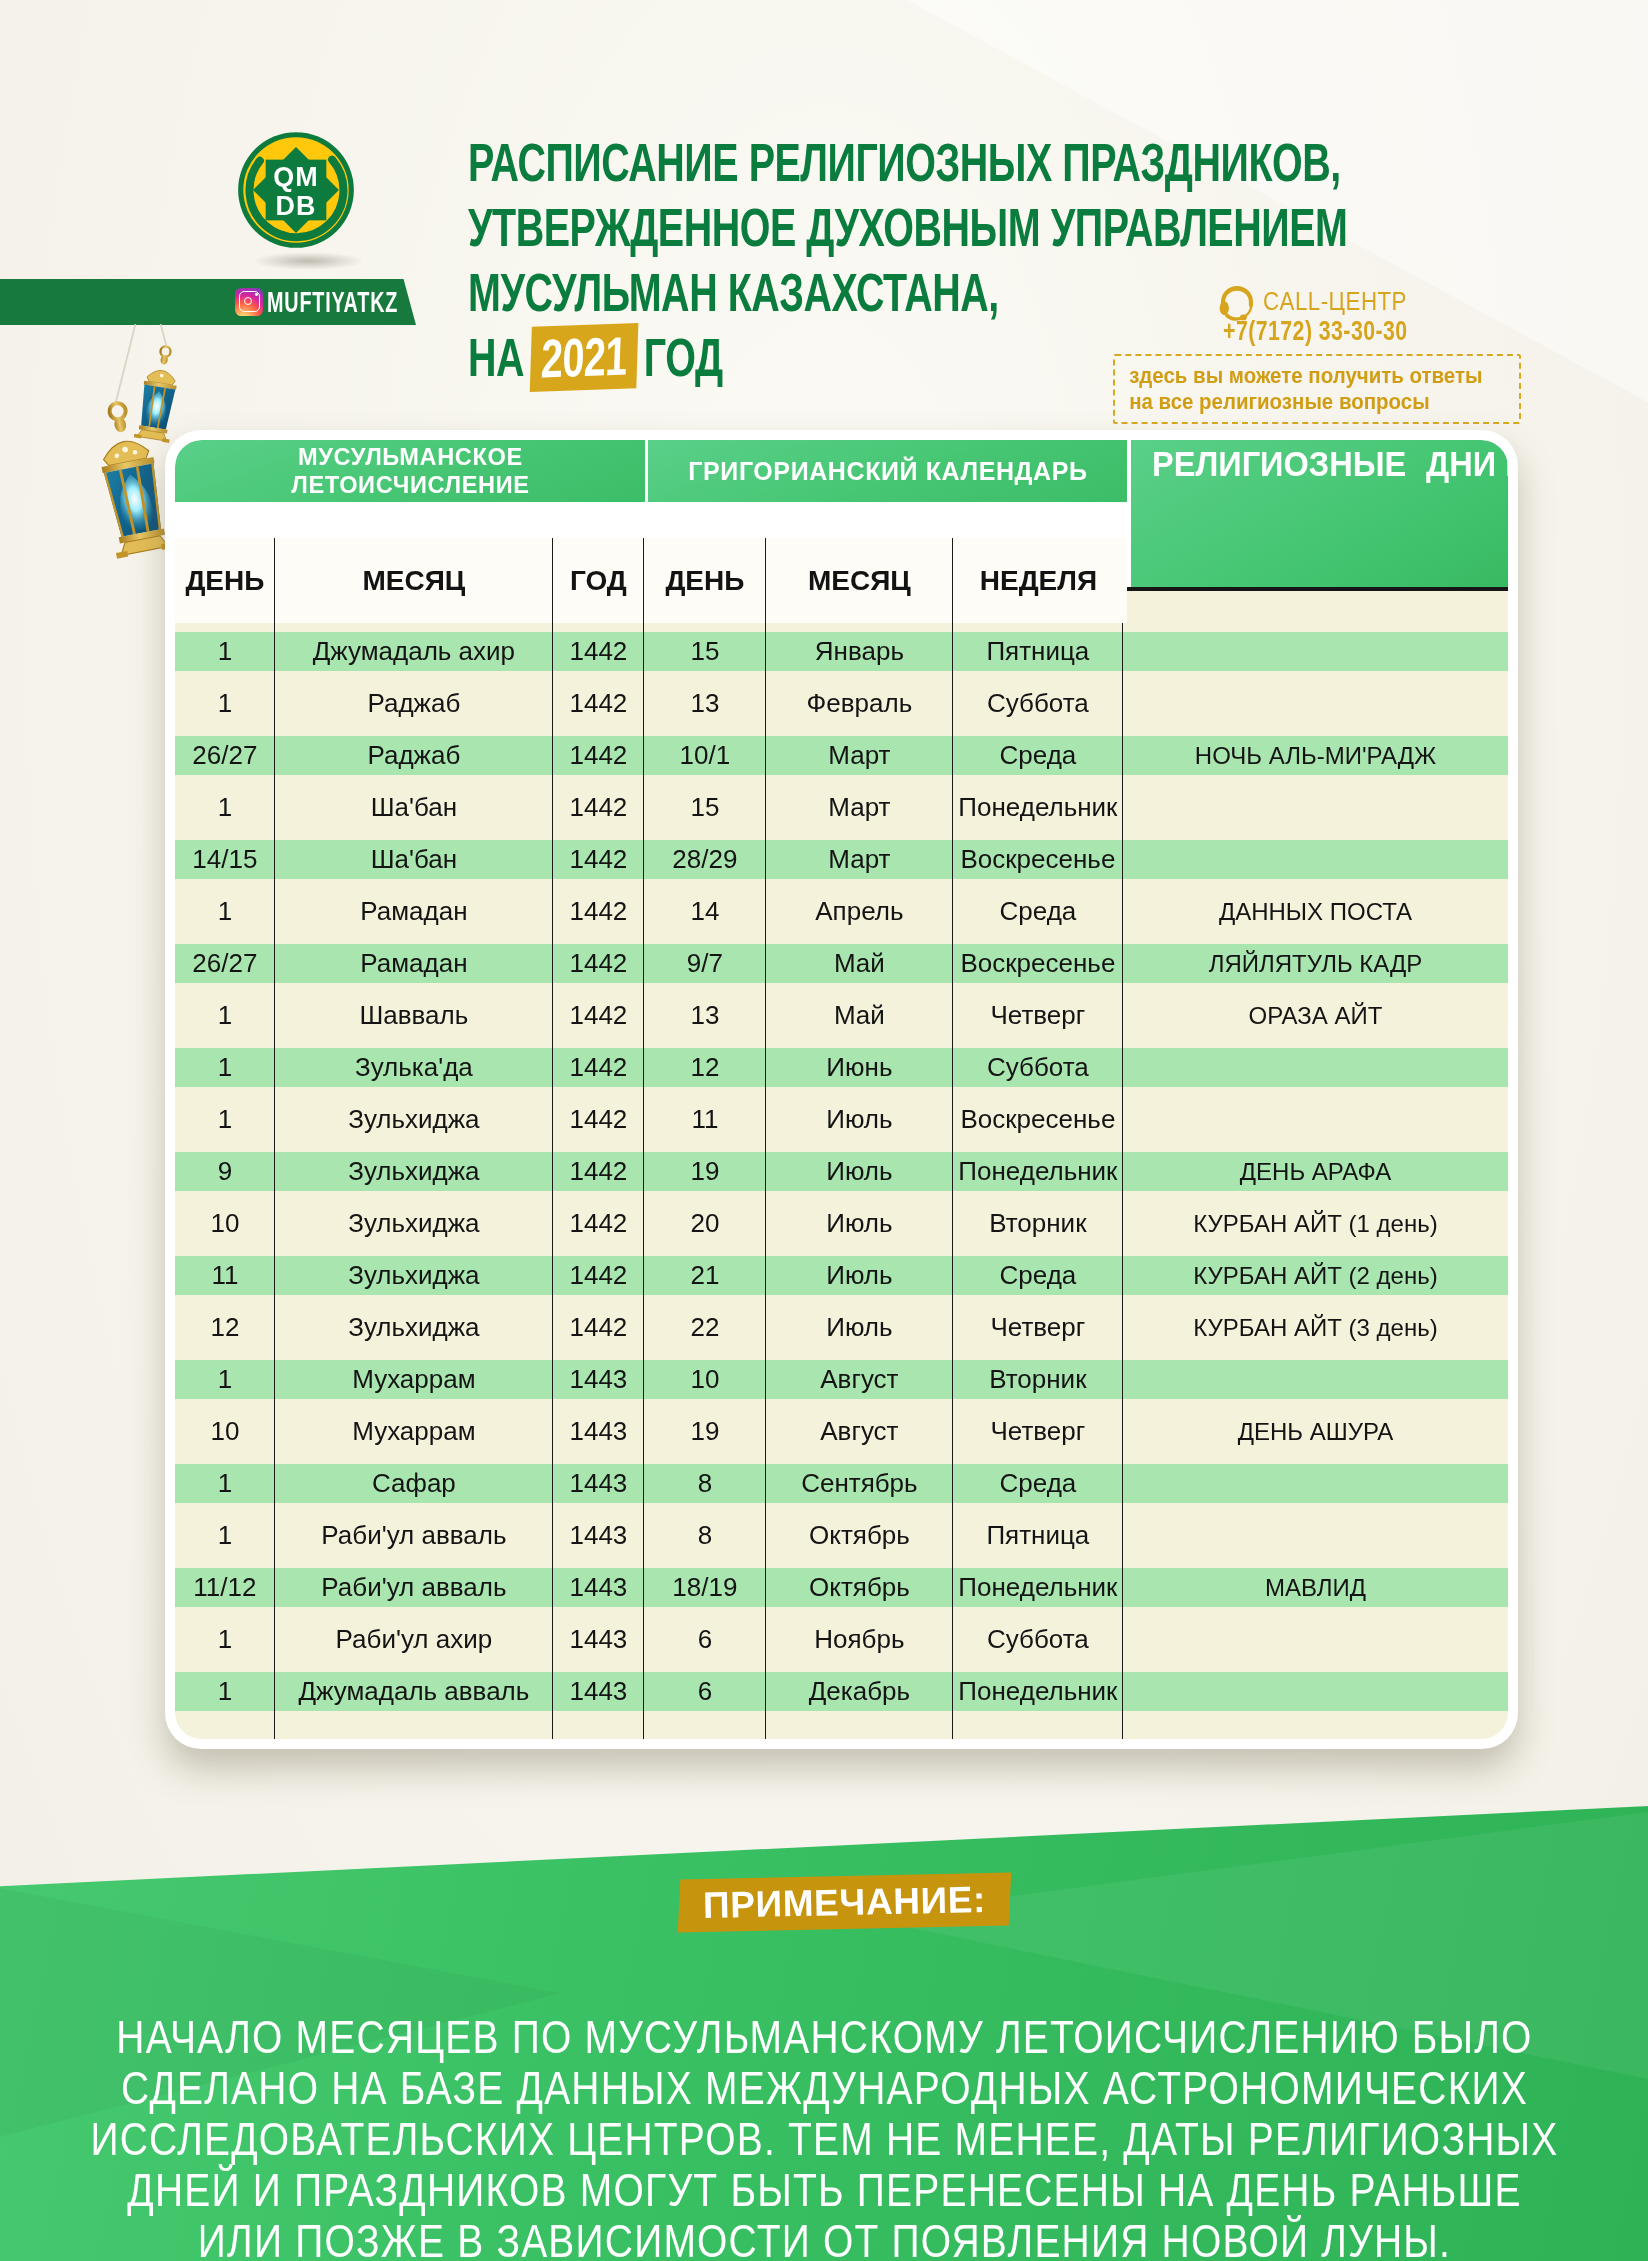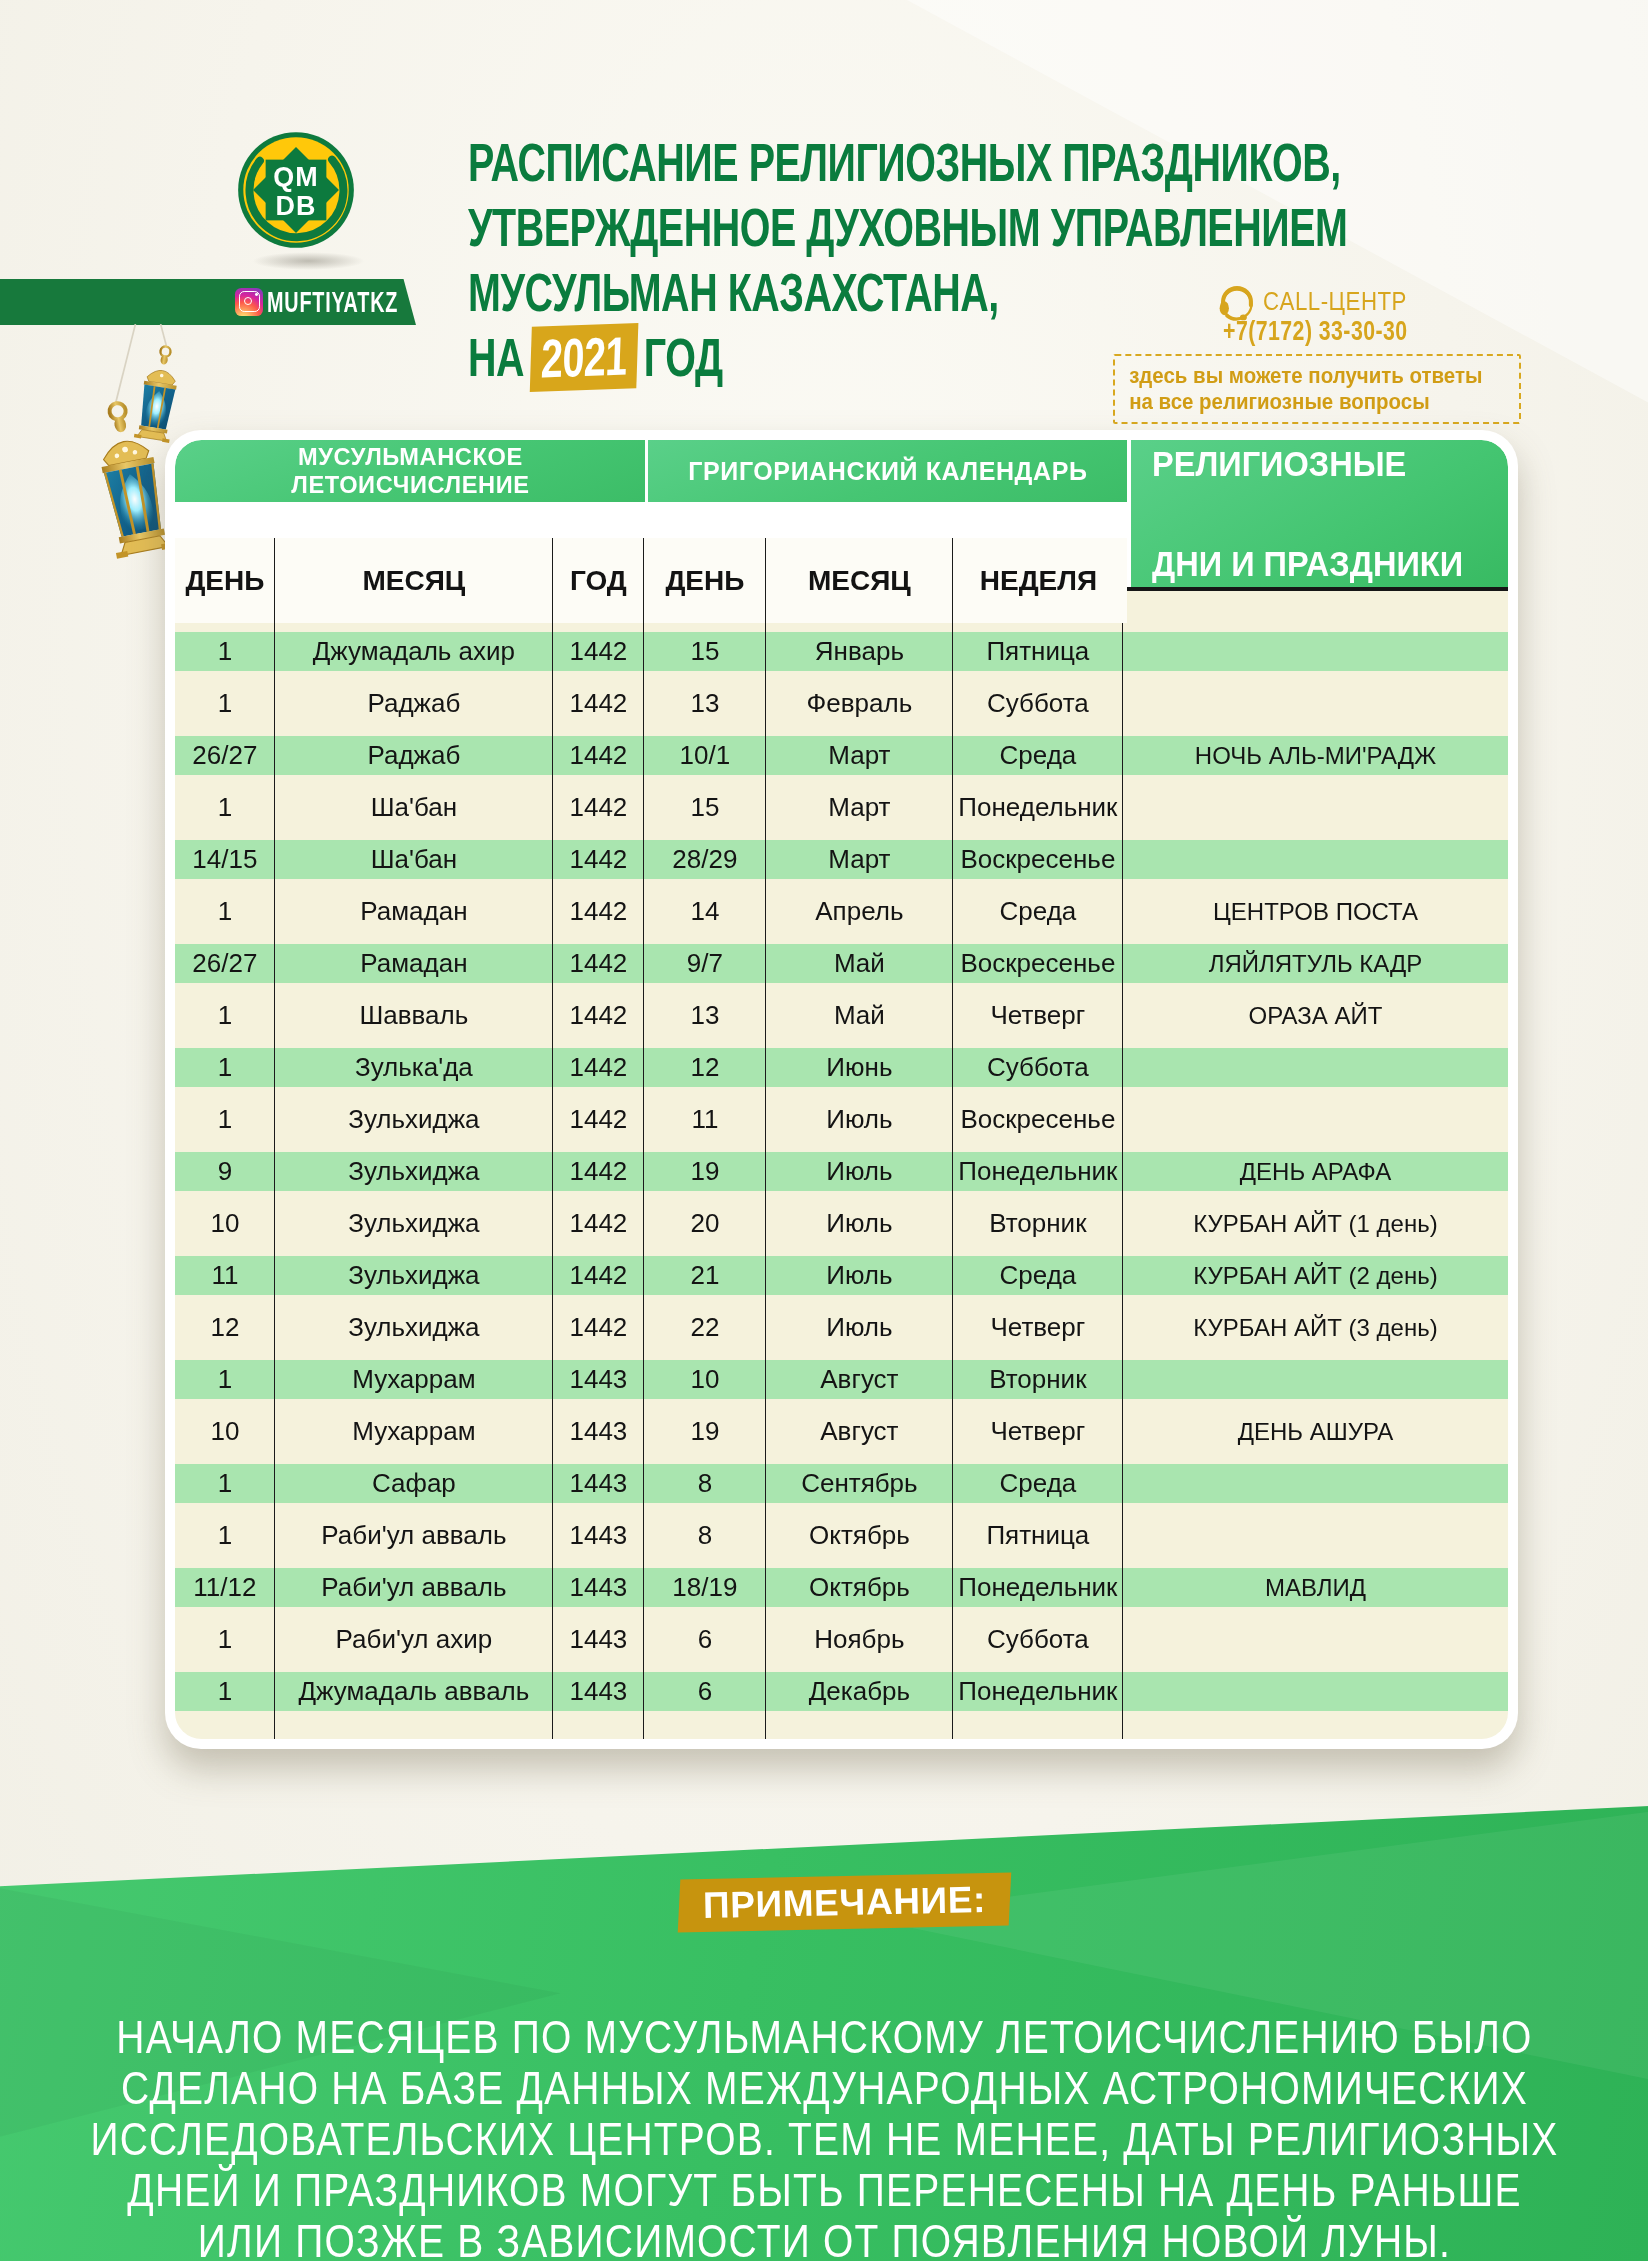--- a/index.html
+++ b/index.html
@@ -44,21 +44,21 @@
     border-radius:36px;box-shadow:0 19.6px 35px rgba(110,100,75,.35);}
   .tbl-inner{position:absolute;inset:10.4px;border-radius:26.5px;overflow:hidden;}
   .thead{position:relative;height:147px;border-bottom:4.6px solid #161616;box-sizing:content-box;text-decoration:underline;}
   .grp{position:absolute;top:0;height:62px;background:linear-gradient(160deg,#5ad089 0%,#46c673 55%,#3cbd67 100%);
     color:#fff;display:flex;flex-direction:column;align-items:center;justify-content:center;text-align:center;}
   .grp-muslim{left:0;width:470px;border-top-left-radius:26.5px;}
   .grp-muslim .gl{font-size:23.6px;font-weight:700;line-height:28px;letter-spacing:0.6px;}
   .grp-greg{left:473px;width:479px;font-size:25px;font-weight:700;letter-spacing:0.6px;}
   .grp-rel{position:absolute;right:0;top:0;left:956px;height:147px;
     background:linear-gradient(150deg,#5ad089 0%,#44c571 60%,#38ba62 100%);
-    border-top-right-radius:26.5px;color:#fff;display:flex;flex-direction:column;justify-content:space-between;padding-left:21px;box-sizing:border-box;}
+    border-top-right-radius:26.5px;color:#fff;display:flex;flex-direction:row;justify-content:space-between;padding-left:21px;box-sizing:border-box;}
   .grp-rel .rl{font-size:35px;font-weight:700;line-height:47px;transform:scaleX(.93);transform-origin:0 50%;white-space:nowrap;}
   .subhead{position:absolute;left:0;top:62px;width:952px;height:85px;background:#fdfcf6;display:flex;margin-top:36px;}
   .sh-cell{display:flex;align-items:center;justify-content:center;font-size:28px;font-weight:700;color:#131313;box-sizing:border-box;}
   .row{display:flex;}
   .row.green{height:39px;background:#a9e5af;}
   .row.cream{height:65px;background:#f5f2dc;}
   .row.spacer-top{height:41px;background:#f5f2dc;}
   .row.spacer-bottom{height:30.5px;background:#f5f2dc;}
   .cell{display:flex;align-items:center;justify-content:center;box-sizing:border-box;
     font-size:26px;color:#141414;white-space:nowrap;}
@@ -267,21 +267,21 @@
     <div class="cell c4 cb">Март</div>
     <div class="cell c5 cb">Воскресенье</div>
   </div>
         <div class="row cream">
     <div class="cell c0 cb">1</div>
     <div class="cell c1 cb">Рамадан</div>
     <div class="cell c2 cb">1442</div>
     <div class="cell c3 cb">14</div>
     <div class="cell c4 cb">Апрель</div>
     <div class="cell c5 cb">Среда</div>
-    <div class="cell c6 rel">ЦЕНТРОВ ПОСТА</div>
+    <div class="cell c6 rel">ДАННЫХ ПОСТА</div>
   </div>
         <div class="row green">
     <div class="cell c0 cb">26/27</div>
     <div class="cell c1 cb">Рамадан</div>
     <div class="cell c2 cb">1442</div>
     <div class="cell c3 cb">9/7</div>
     <div class="cell c4 cb">Май</div>
     <div class="cell c5 cb">Воскресенье</div>
     <div class="cell c6 rel">ЛЯЙЛЯТУЛЬ КАДР</div>
   </div>

